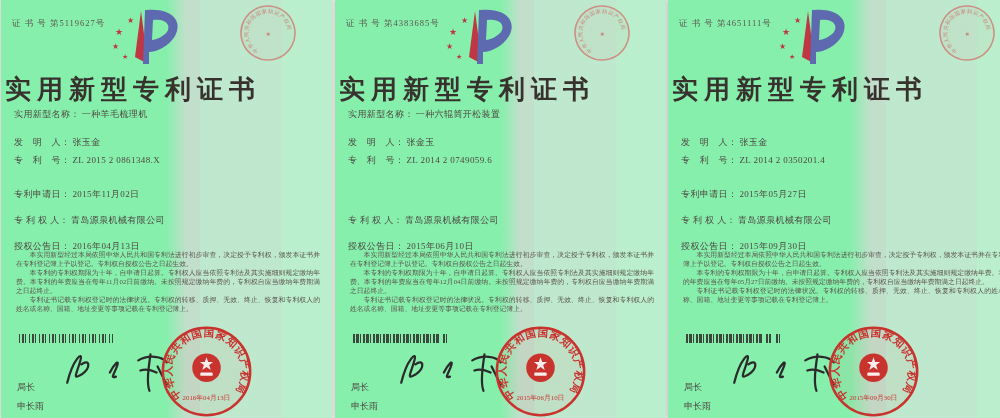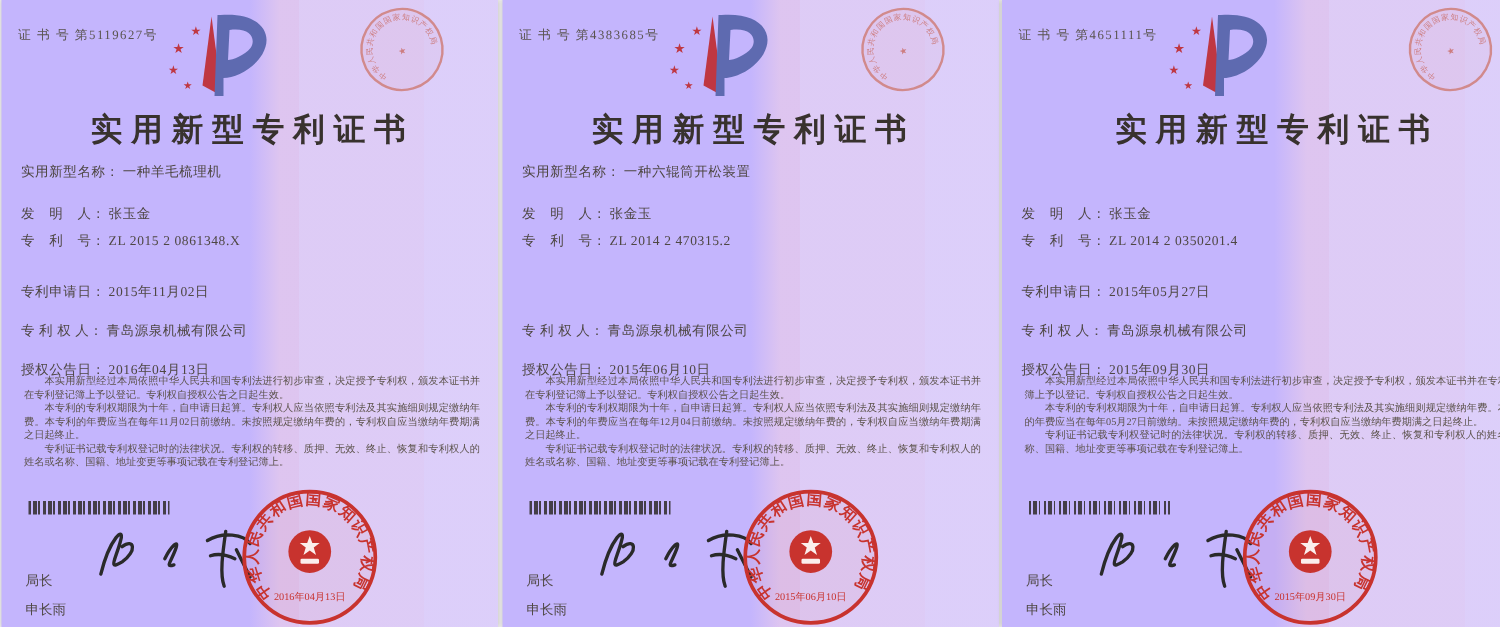--- a/index.html
+++ b/index.html
@@ -1,38 +1,38 @@
 <!DOCTYPE html>
 <html><head>
 <meta charset="utf-8">
 <style>
   html,body{margin:0;padding:0;}
   .stage{
     position:relative;width:1000px;height:418px;background:#ecebea;overflow:hidden;
     font-family:"Liberation Serif","DejaVu Serif",serif;color:#4e4743;
   }
   .cert{
-    position:absolute;top:0;height:418px;width:331px;background:#c4b5fd;
+    position:absolute;top:0;height:418px;width:331px;background:#86efac;
     box-shadow:0 0 3px rgba(0,0,0,.18);overflow:hidden;
   }
   .cert .tint{
     position:absolute;inset:0;pointer-events:none;
     background:linear-gradient(90deg,
       rgba(246,223,235,0) 0 50%,
       rgba(243,210,229,.55) 56% 60%,
       rgba(247,226,239,.5) 60% 85%,
       rgba(250,238,246,.45) 85% 100%);
   }
   #cert-0{left:1px;}
   #cert-1{left:335px;}
   #cert-2{left:668px;width:331px;padding-left:32px;}
   .cert-no{position:absolute;left:11px;top:18px;font-size:8.5px;letter-spacing:1px;color:#5a5450;white-space:nowrap;}
   .logo{position:absolute;left:106px;top:6px;width:80px;height:64px;}
   .corner-stamp{position:absolute;right:34px;top:3px;width:60px;height:60px;opacity:.8;transform:rotate(-16deg);}
-  .title{position:absolute;left:4px;right:0;top:72px;text-align:center;font-size:21px;font-weight:bold;letter-spacing:6px;color:#38322e;}
+  .title{position:absolute;left:4px;right:0;top:72px;text-align:left;font-size:26px;font-weight:bold;letter-spacing:6px;color:#38322e;}
   .frow{position:absolute;left:13px;right:8px;font-size:9px;letter-spacing:.4px;color:#4e4743;white-space:nowrap;}
   .frow .lbl{margin-right:2px;}
   .r0{top:108px}.r1{top:136px}.r2{top:154px}.r3{top:188px}.r4{top:214px}.r5{top:240px}
   .body-text{position:absolute;left:15px;right:12px;top:251px;font-size:6.8px;line-height:1.32;text-align:justify;color:#5c534c;}
   .body-text p{margin:0;text-indent:2em;}
   .barcode{position:absolute;left:18px;top:334px;width:94px;height:9px;opacity:.85;
     background:repeating-linear-gradient(90deg,#2e2a28 0 1.5px,transparent 1.5px 3px,#2e2a28 3px 5.5px,transparent 5.5px 6.5px,#2e2a28 6.5px 7.5px,transparent 7.5px 10px);}
   .director{position:absolute;left:16px;top:378px;font-size:9px;line-height:2.1;color:#4e4743;}
   .signature{position:absolute;left:52px;top:342px;width:132px;height:56px;}
   .seal{position:absolute;left:158px;top:324px;width:95px;height:95px;}
@@ -137,21 +137,21 @@
             <path id="ringA1" d="M 15.86 44.14 A 20 20 0 1 1 44.14 44.14"></path>
           </defs>
         <text font-size="5.2" fill="#c96a63" letter-spacing="0.6"><textPath href="#ringA1">中华人民共和国国家知识产权局</textPath></text>
         <text x="30" y="33" font-size="6" fill="#c96a63" text-anchor="middle">★</text>
       </svg>
     </div>
     <div class="title">实用新型专利证书</div>
 
     <div class="frow r1"><span class="lbl">发　明　人：</span><span>张金玉</span></div>
     <div class="frow r0"><span class="lbl">实用新型名称：</span><span>一种六辊筒开松装置</span></div>
-    <div class="frow r2"><span class="lbl">专　利　号：</span><span>ZL 2014 2 470315.2</span></div>
+    <div class="frow r2"><span class="lbl">专　利　号：</span><span>ZL 2014 2 0749059.6</span></div>
     <div class="frow r4"><span class="lbl">专 利 权 人：</span><span>青岛源泉机械有限公司</span></div>
     <div class="frow r5"><span class="lbl">授权公告日：</span><span>2015年06月10日</span></div>
 
     <div class="body-text">
       <p>本实用新型经过本局依照中华人民共和国专利法进行初步审查，决定授予专利权，颁发本证书并在专利登记簿上予以登记。专利权自授权公告之日起生效。</p>
       <p>本专利的专利权期限为十年，自申请日起算。专利权人应当依照专利法及其实施细则规定缴纳年费。本专利的年费应当在每年12月04日前缴纳。未按照规定缴纳年费的，专利权自应当缴纳年费期满之日起终止。</p>
       <p>专利证书记载专利权登记时的法律状况。专利权的转移、质押、无效、终止、恢复和专利权人的姓名或名称、国籍、地址变更等事项记载在专利登记簿上。</p>
     </div>
 
     <div class="barcode"></div>

